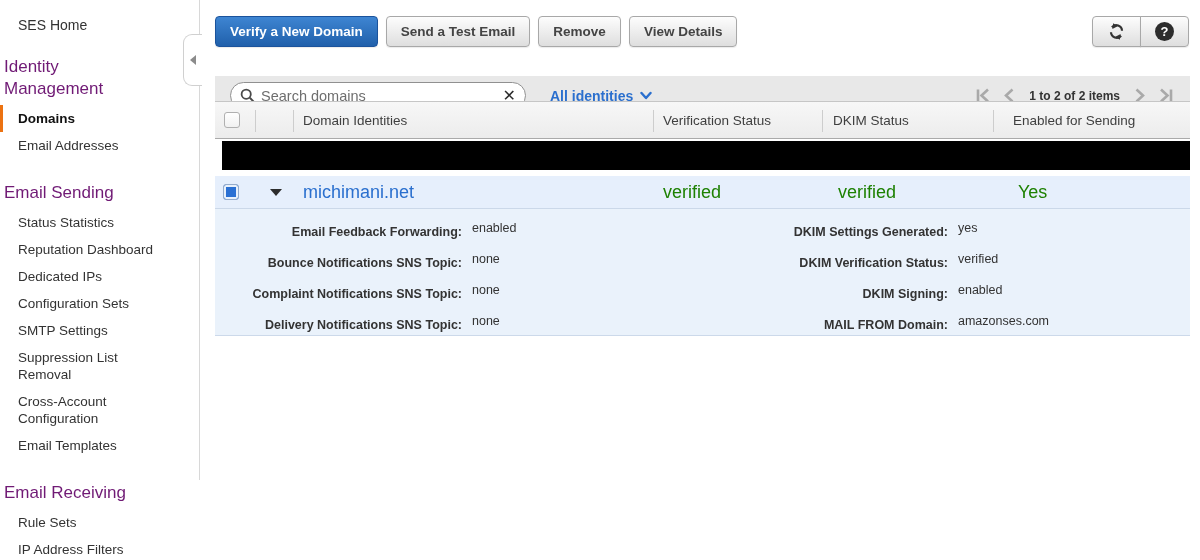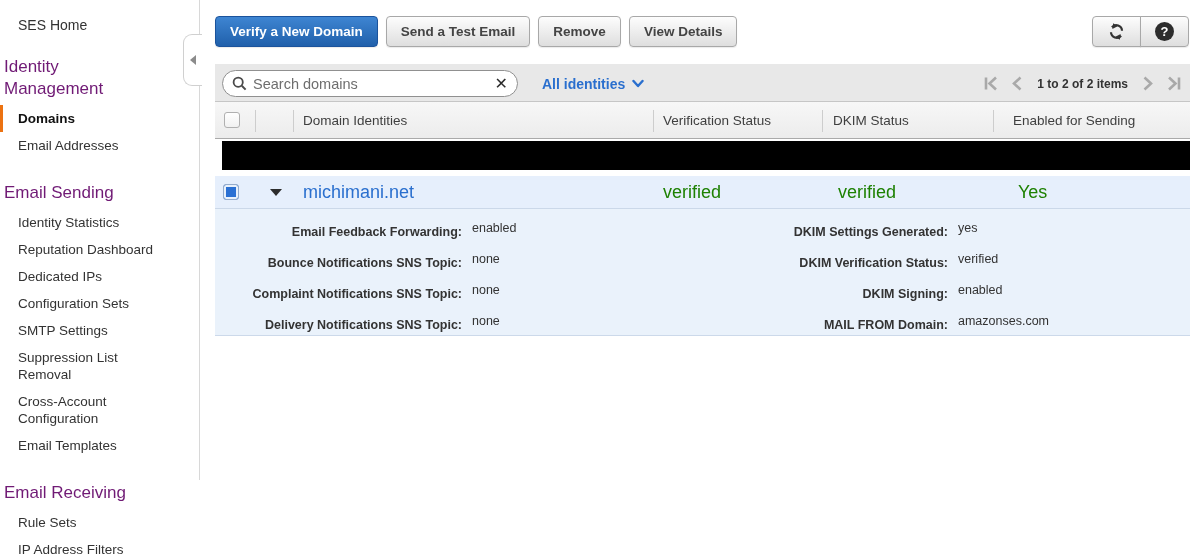--- a/index.html
+++ b/index.html
@@ -33,22 +33,22 @@
   .icon-group { position:absolute; left:1092px; top:16px; display:flex; }
   .icon-btn { width:49px; height:31px; border:1px solid #a8a8a8;
               background:linear-gradient(#fdfdfd,#dedede); display:flex; align-items:center;
               justify-content:center; cursor:pointer; box-shadow:0 1px 1px rgba(0,0,0,.08); }
   .icon-btn.first { border-radius:4px 0 0 4px; }
   .icon-btn.last  { border-radius:0 4px 4px 0; margin-left:-1px; }
   .help-circle { width:19px; height:19px; border-radius:50%; background:#2d2d2d; color:#fff;
                  font-size:13px; font-weight:bold; display:flex; align-items:center; justify-content:center; }
 
   
-  .filter-strip { position:absolute; left:215px; top:64px; width:975px; height:39px;
-                  background:#e8e8e8; display:flex; align-items:center; padding:0 4px; }
+  .filter-strip { position:absolute; left:215px; top:76px; width:975px; height:39px;
+                  background:#e8e8e8; display:flex; align-items:center; padding:0 12px; }
   .search-box { width:296px; height:27px; background:#fff; border:1px solid #909090;
                 border-radius:14px; display:flex; align-items:center; padding:0 9px; margin-left:3px; }
   .search-box input { border:none; outline:none; flex:1; font-size:14.5px; color:#333;
                       background:transparent; margin-left:6px; font-family:inherit; }
   .search-box input::placeholder { color:#6e6e6e; opacity:1; }
   .clear-x { font-size:16px; font-weight:bold; color:#2b2b2b; cursor:pointer; line-height:1; }
   .identity-filter { margin-left:24px; display:flex; align-items:center; gap:7px;
                      color:#2a6fce; font-size:14px; font-weight:bold; cursor:pointer; }
   .spacer { flex:1; }
   .pager { display:flex; align-items:center; gap:12px; margin-right:4px; }
@@ -90,21 +90,21 @@
 <div id="app">
 
   <nav class="sidebar">
     <div class="ses-home">SES Home</div>
 
     <div class="sec-header">Identity Management</div>
     <div class="nav-item active">Domains</div>
     <div class="nav-item">Email Addresses</div>
 
     <div class="sec-header">Email Sending</div>
-    <div class="nav-item">Identity Statistics</div>
+    <div class="nav-item">Status Statistics</div>
     <div class="nav-item">Reputation Dashboard</div>
     <div class="nav-item">Dedicated IPs</div>
     <div class="nav-item">Configuration Sets</div>
     <div class="nav-item">SMTP Settings</div>
     <div class="nav-item">Suppression List Removal</div>
     <div class="nav-item">Cross-Account Configuration</div>
     <div class="nav-item">Email Templates</div>
 
     <div class="sec-header">Email Receiving</div>
     <div class="nav-item">Rule Sets</div>

